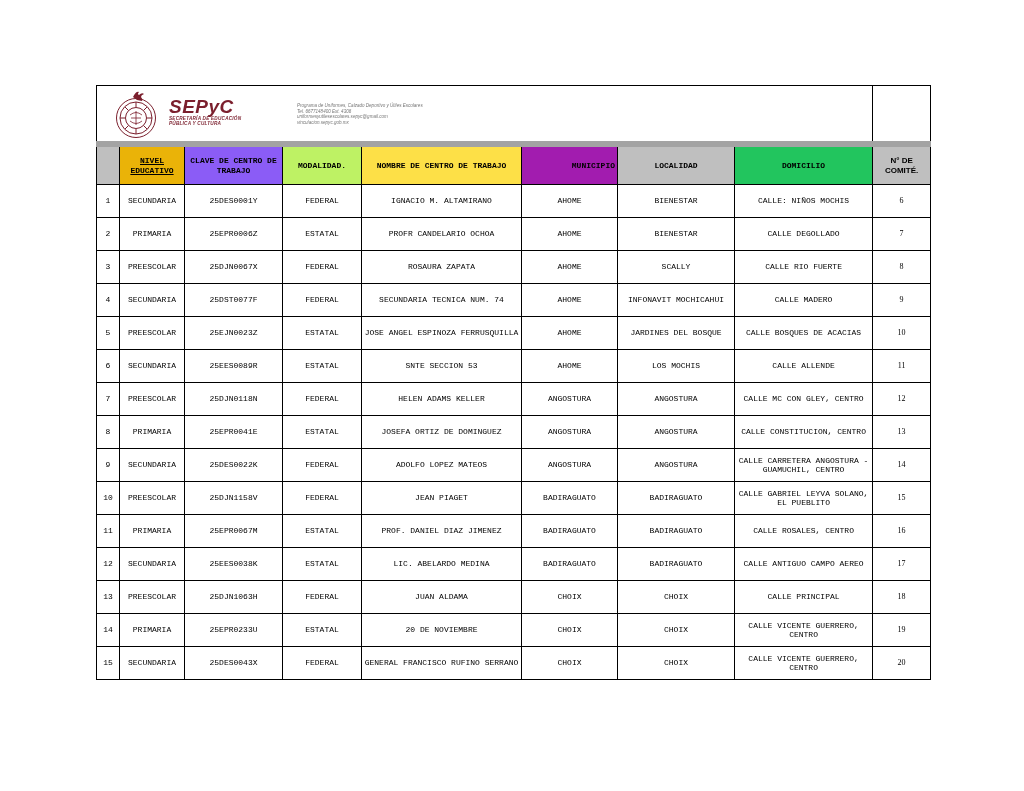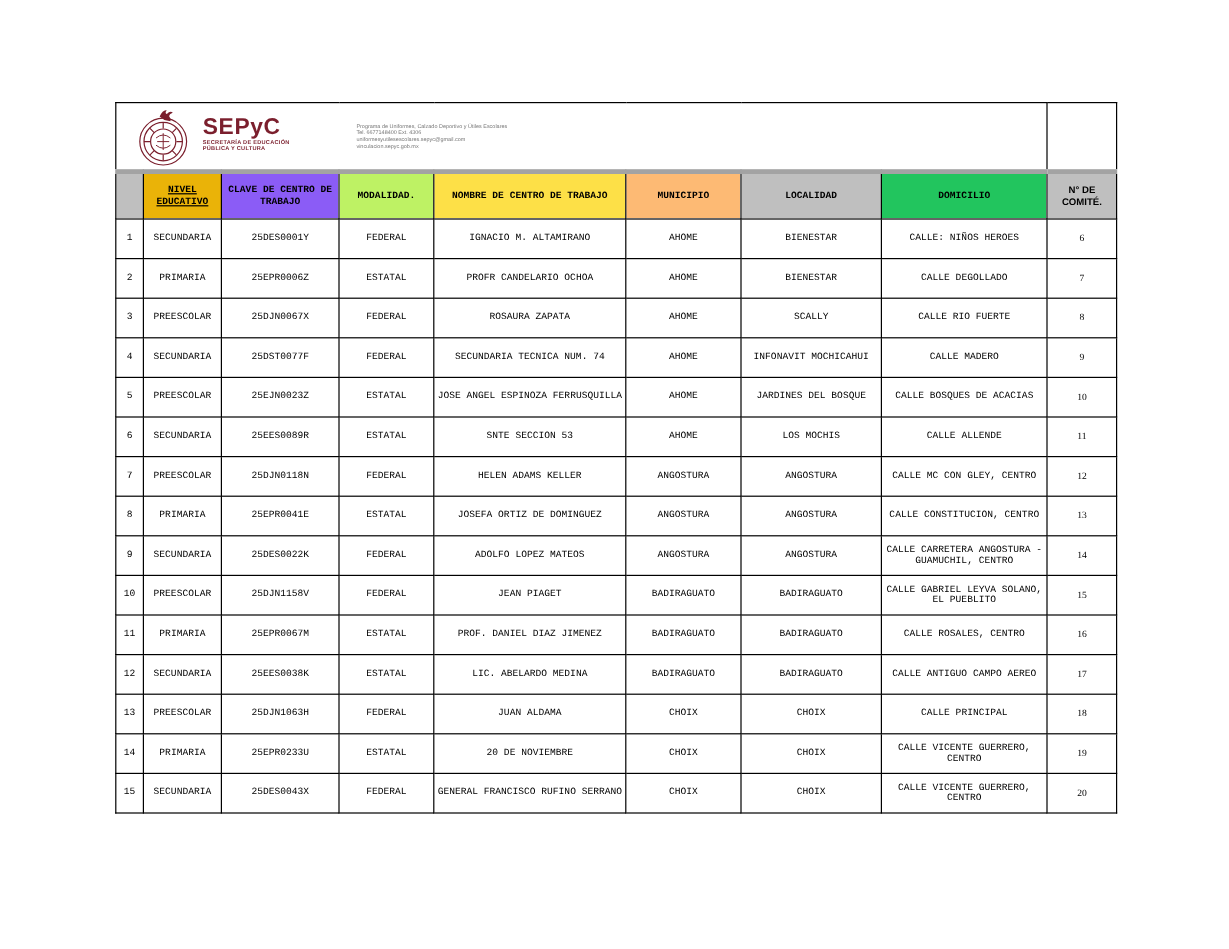--- a/index.html
+++ b/index.html
@@ -20,21 +20,21 @@
     padding:0 2px;
     text-align:center;vertical-align:middle;
     overflow:hidden;
   }
   
   col.c0{width:23px} col.c1{width:65px} col.c2{width:98px}
   col.c3{width:79px} col.c4{width:160px} col.c5{width:96px}
   col.c6{width:117px} col.c7{width:138px} col.c8{width:58px}
 
   
-  tr.logo-row td{height:55px;border-bottom:4px solid #a3a3a3;background:#fff;}
+  tr.logo-row td{height:55px;border-bottom:6px solid #a3a3a3;background:#fff;font-style:italic;}
   .logo-cell-inner{
     display:flex;align-items:center;justify-content:flex-start;
     height:100%;padding-left:12px;text-align:left;
   }
   .seal{width:50px;height:50px;flex:0 0 auto;margin-right:8px;}
   .brand-block{flex:0 0 auto;margin-right:28px;}
   .brand-acronym{
     font-family:"Liberation Sans",sans-serif;font-weight:bold;
     font-size:19px;line-height:19px;letter-spacing:.5px;
   }
@@ -130,37 +130,37 @@
       <td class="right-blank"></td>
     </tr>
 
 
     <tr class="head-row">
       <th style="background: rgb(191, 191, 191);"></th>
       <th style="background: #eab308; text-decoration: underline;">NIVEL EDUCATIVO</th>
       <th style="background: #8b5cf6;">CLAVE DE CENTRO DE TRABAJO</th>
       <th style="background: #bef264; font-family: Liberation Mono, monospace;">MODALIDAD.</th>
       <th style="background: #fde047;">NOMBRE DE CENTRO DE TRABAJO</th>
-      <th style="background: #fdba74;">MUNICIPIO</th>
+      <th style="background: #a21caf; text-align: right;">MUNICIPIO</th>
       <th style="background: rgb(191, 191, 191);">LOCALIDAD</th>
       <th style="background: #22c55e;">DOMICILIO</th>
       <th class="h-comite" style="background: rgb(191, 191, 191); margin-top: 28px;">N° DE COMITÉ.</th>
     </tr>
 
     </tbody>
       <tbody>
   <tr class="data-row">
     <td class="c-num">1</td>
     <td>SECUNDARIA</td>
     <td>25DES0001Y</td>
     <td>FEDERAL</td>
     <td>IGNACIO M. ALTAMIRANO</td>
     <td>AHOME</td>
     <td>BIENESTAR</td>
-    <td class="c-dom">CALLE: NIÑOS HEROES</td>
+    <td class="c-dom">CALLE: NIÑOS MOCHIS</td>
     <td class="c-comite">6</td>
   </tr>
 
   <tr class="data-row">
     <td class="c-num">2</td>
     <td>PRIMARIA</td>
     <td>25EPR0006Z</td>
     <td>ESTATAL</td>
     <td>PROFR CANDELARIO OCHOA</td>
     <td>AHOME</td>

